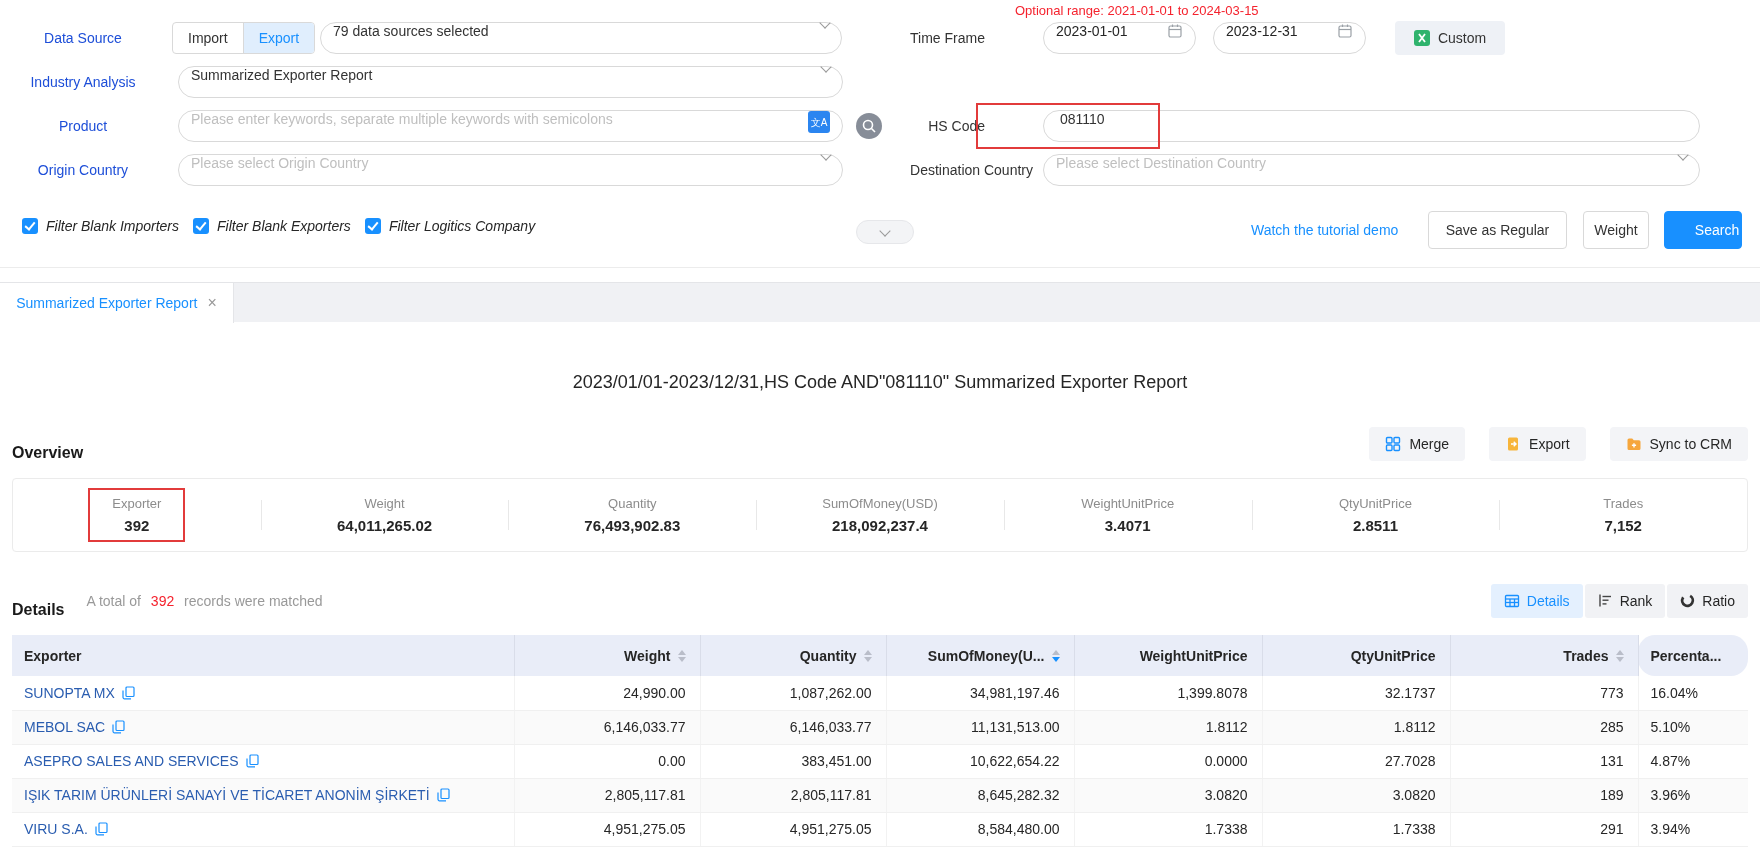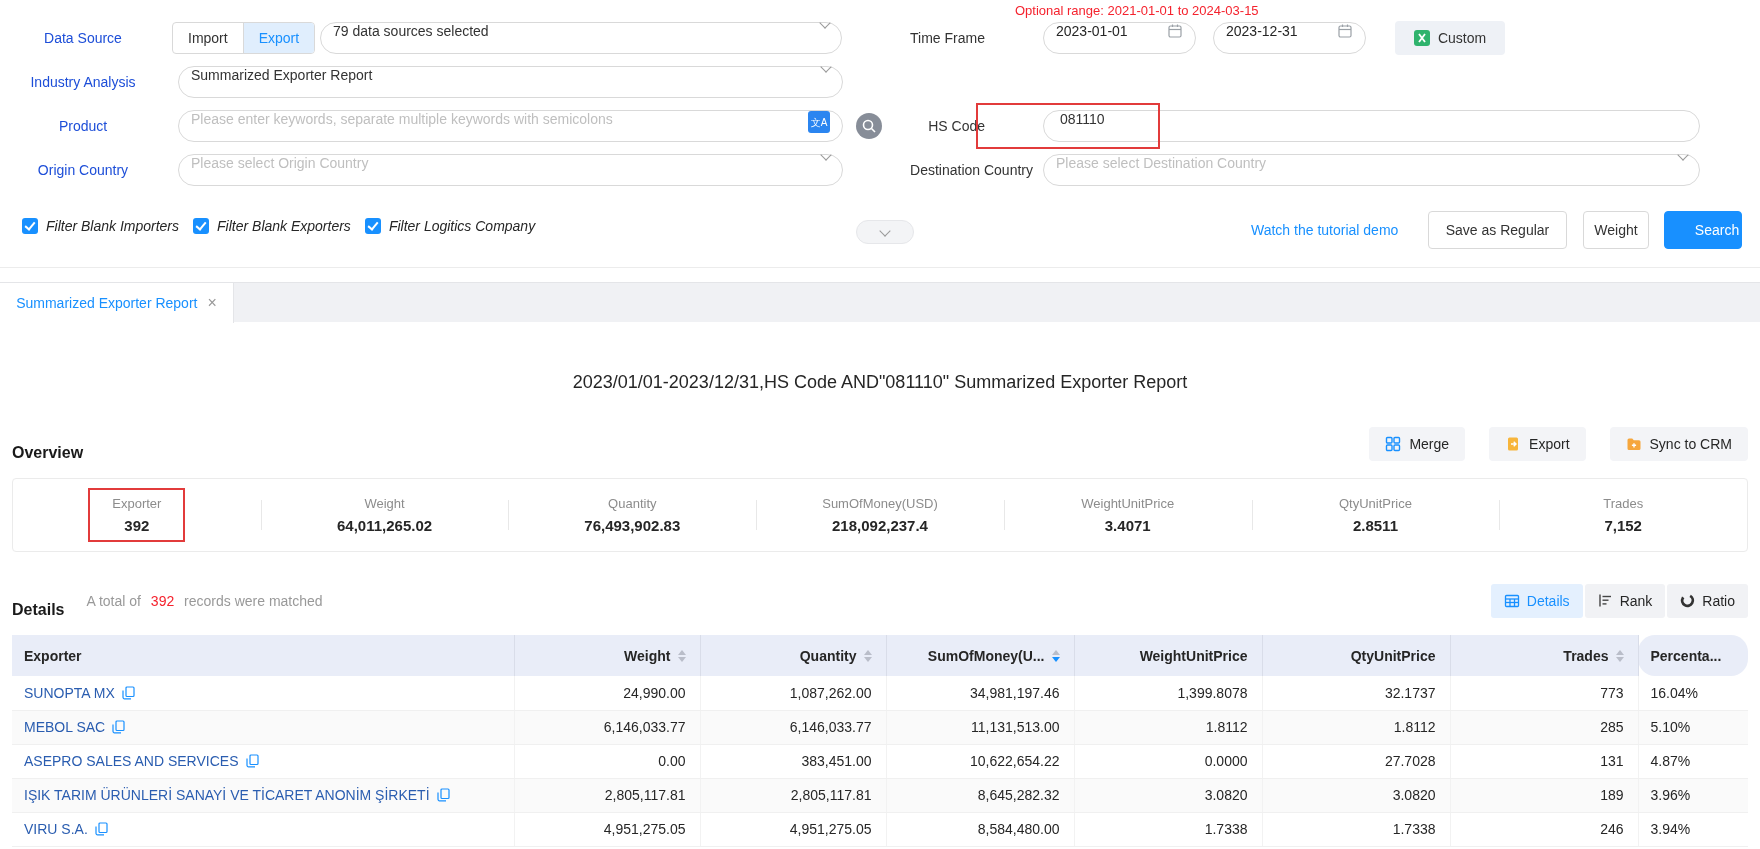--- a/index.html
+++ b/index.html
@@ -467,19 +467,19 @@
                   <rect x="4" y="1" width="8" height="9.5" rx="1"></rect>
                   <path d="M9 12.8 H2.5 A1.5 1.5 0 0 1 1 11.3 V4.5"></path>
                 </svg>
               </div>
             </td>
             <td class="ar">4,951,275.05</td>
             <td class="ar">4,951,275.05</td>
             <td class="ar">8,584,480.00</td>
             <td class="ar">1.7338</td>
             <td class="ar">1.7338</td>
-            <td class="ar">246</td>
+            <td class="ar">291</td>
             <td class="al">3.94%</td>
           </tr>
         </tbody>
     </table>
   </div>
 </div>
 
 </body></html>

